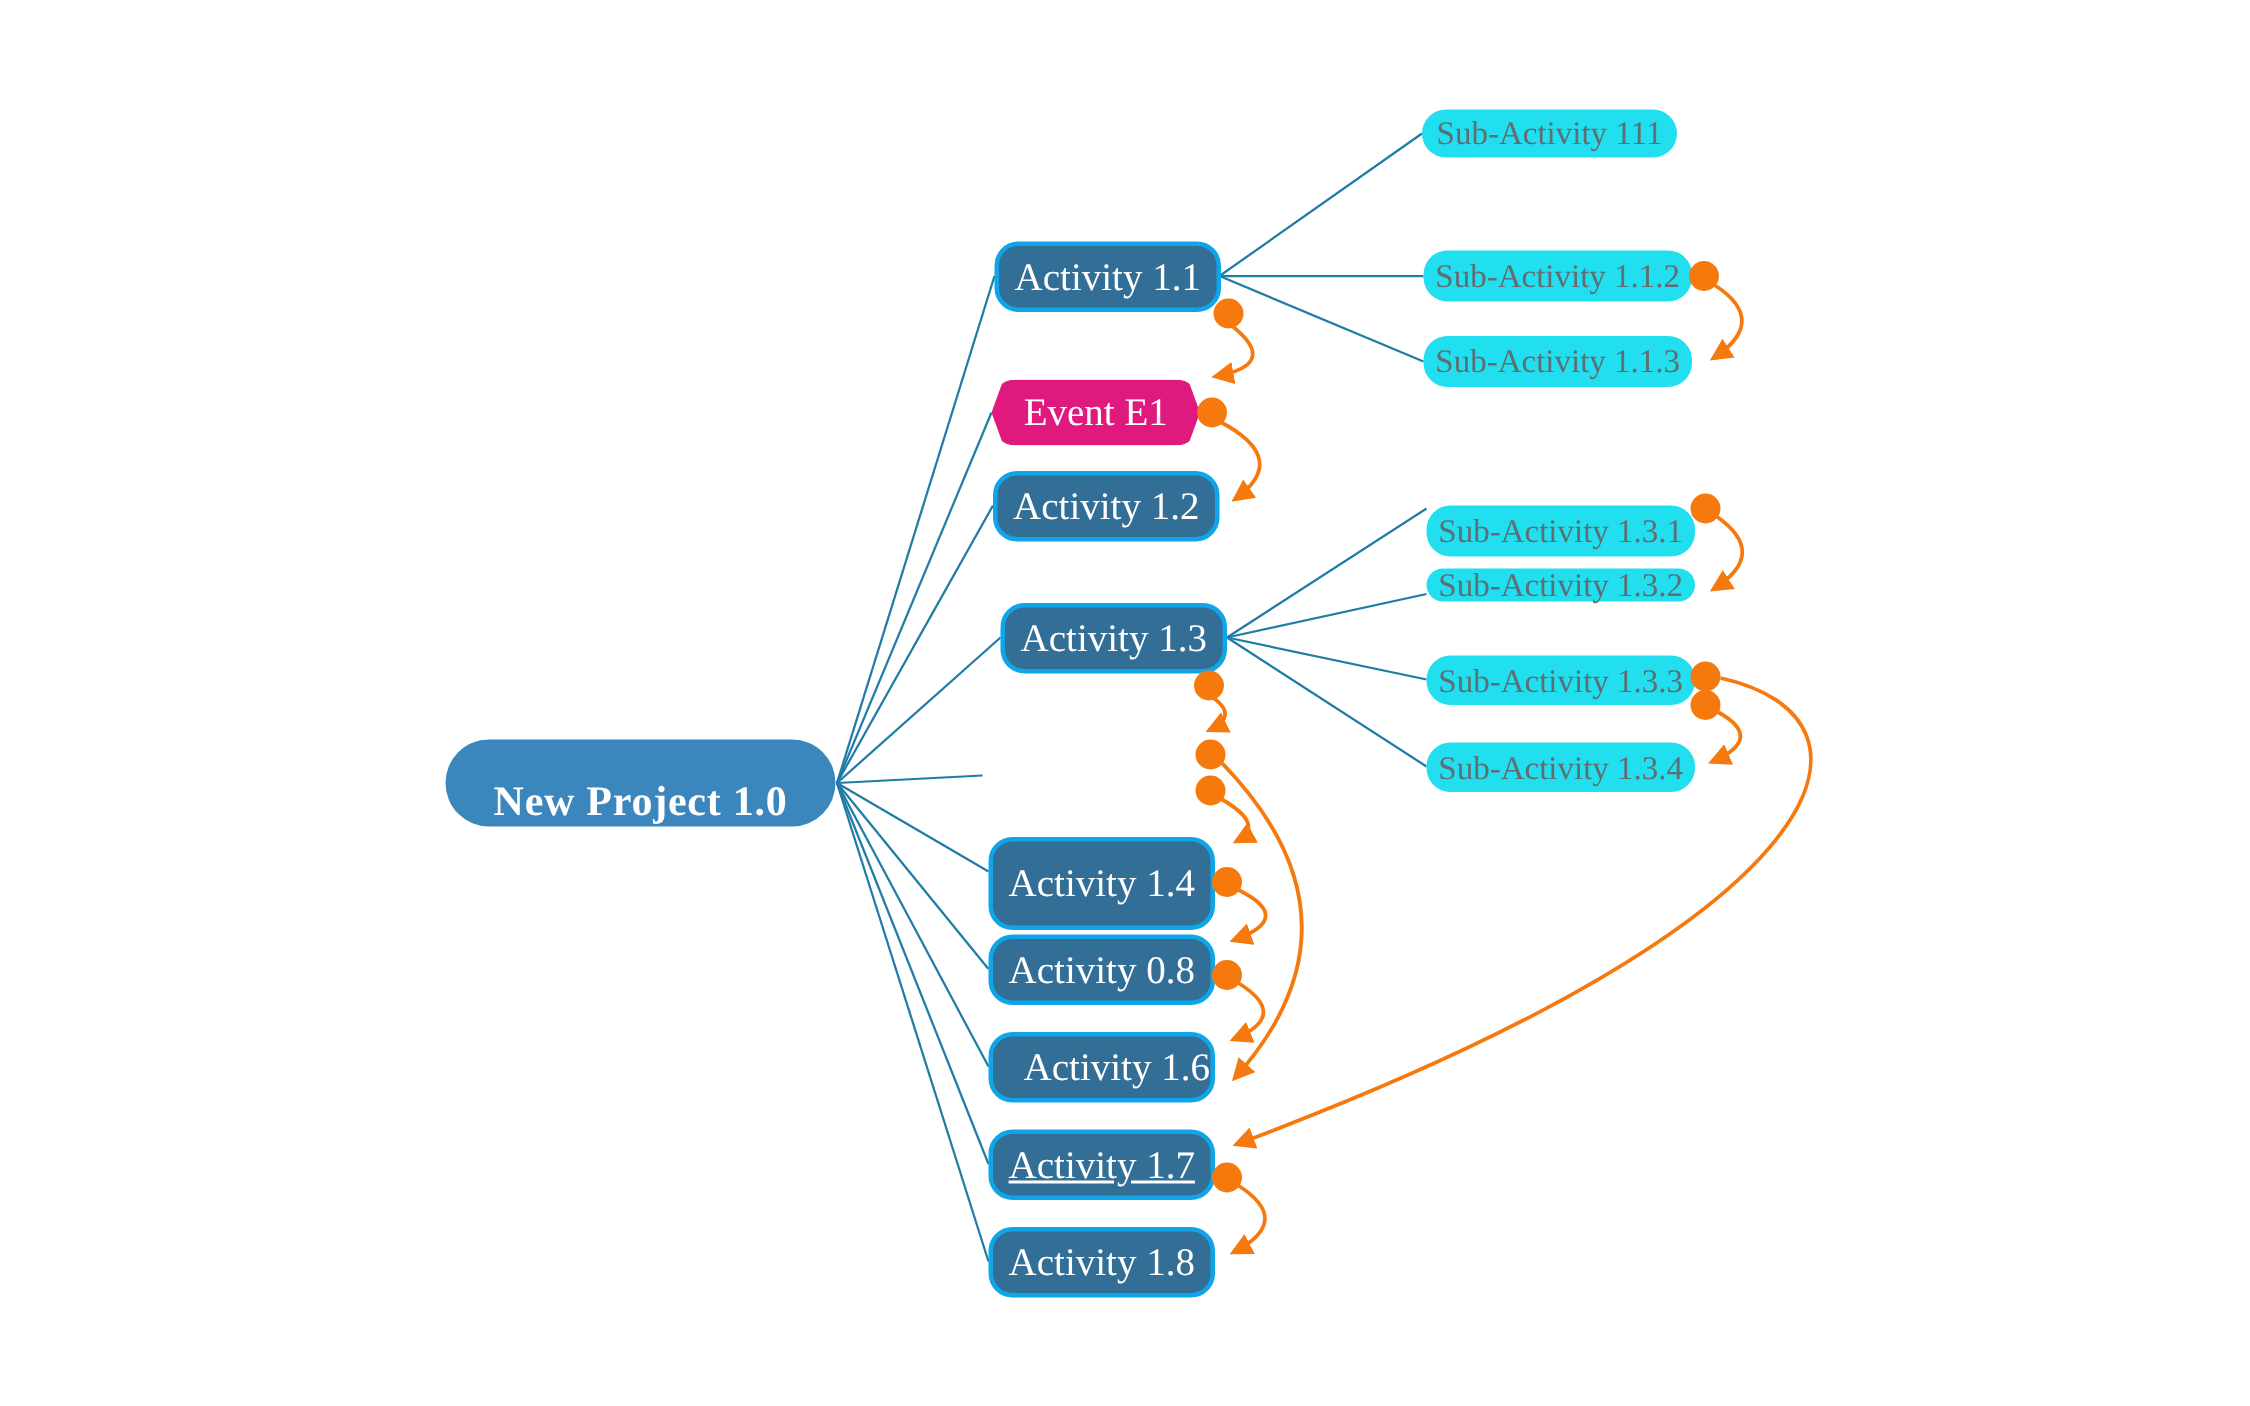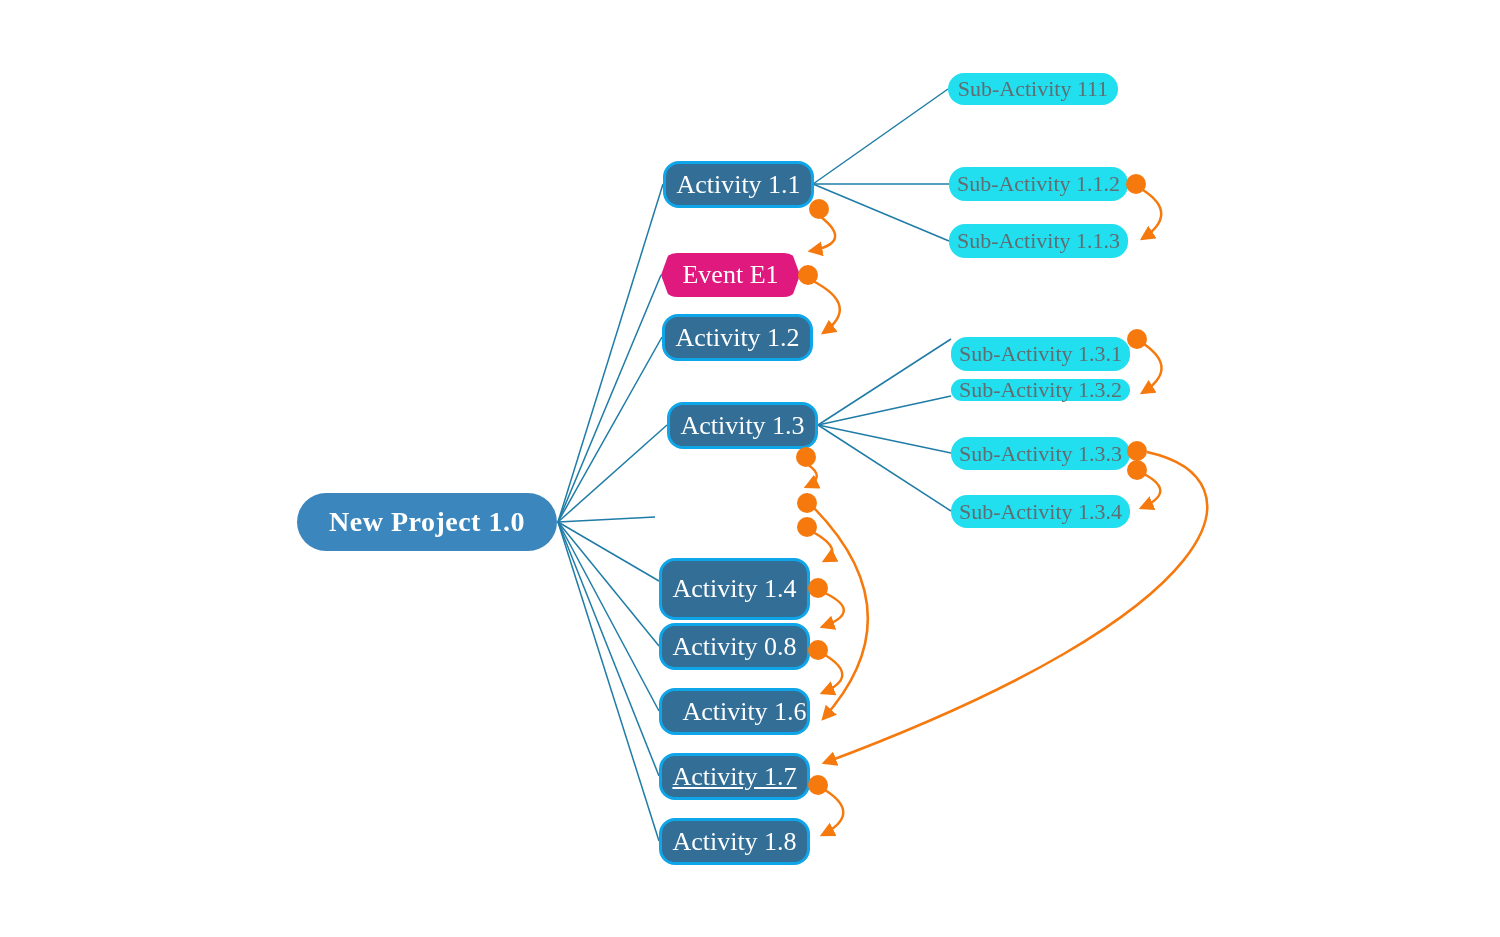--- a/index.html
+++ b/index.html
@@ -8,21 +8,21 @@
     font-family:"Liberation Serif", serif;overflow:hidden;
   }
   .layer{position:absolute;left:0;top:0;width:1500px;height:937px;}
   #lines-layer{z-index:1;}
   #nodes-layer{z-index:2;pointer-events:none;}
   #arrows-layer{z-index:3;pointer-events:none;}
   .node{position:absolute;display:flex;align-items:center;justify-content:center;
         white-space:nowrap;pointer-events:auto;box-sizing:border-box;border-radius:16px;}
   .root-node{
     background:#3A86BD;color:#ffffff;border-radius:29px;
-    font-size:28px;font-weight:bold;letter-spacing:.5px;
+    font-size:28px;font-weight:bold;letter-spacing:.5px;align-items:flex-end;
   }
   .activity-node{
     background:#326E96;color:#ffffff;font-size:26px;
     border:3px solid #0ea5e9;
   }
   .event-node{
     background:#E0197F;color:#ffffff;font-size:26px;
     clip-path:polygon(8px 0, calc(100% - 8px) 0, 100% 50%, calc(100% - 8px) 100%, 8px 100%, 0 50%);
   }
   .sub-node{

